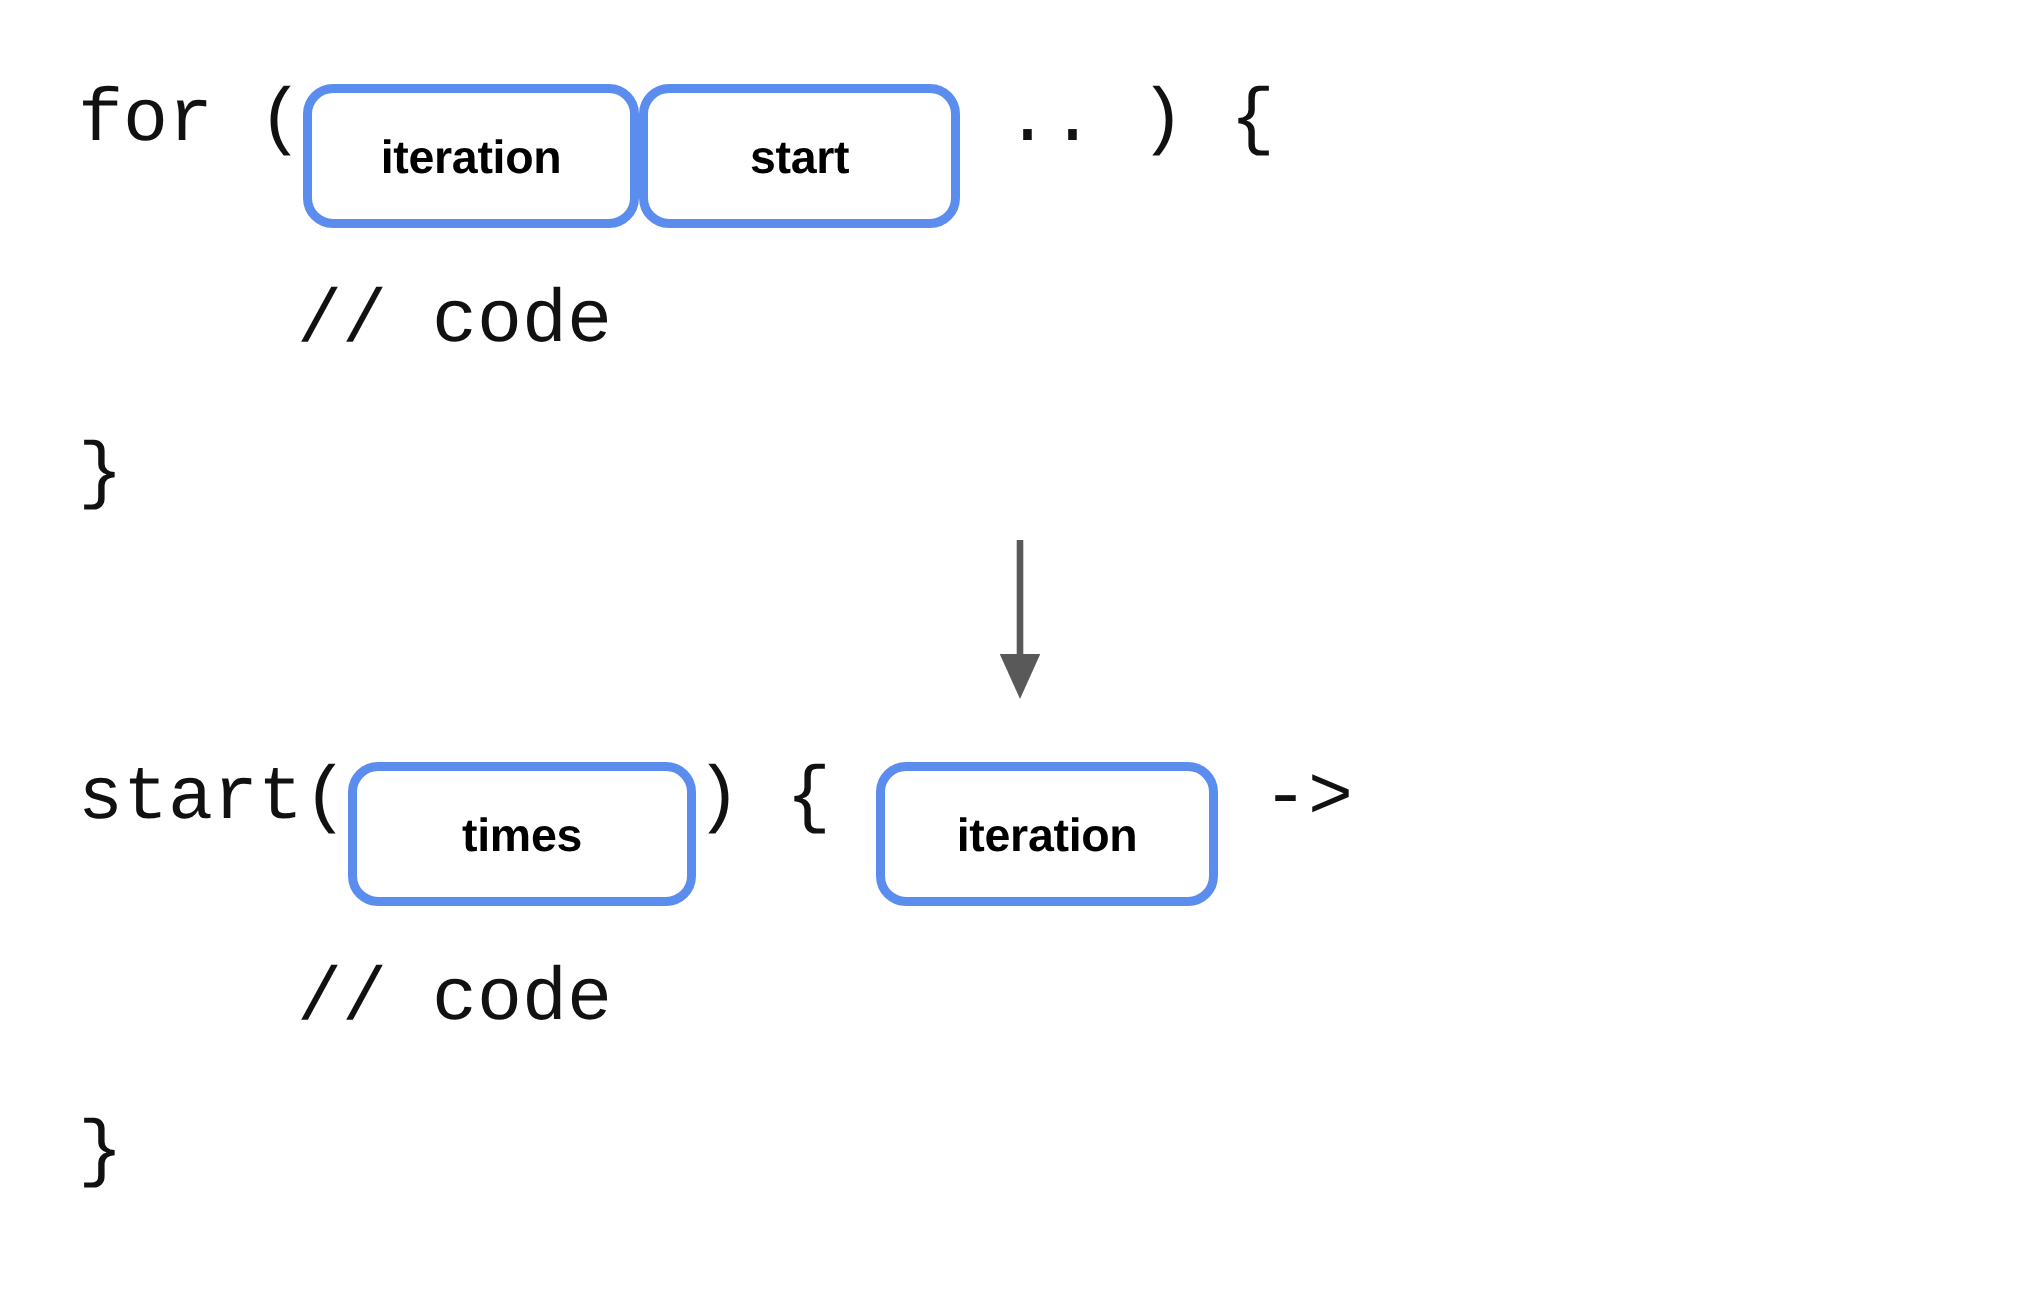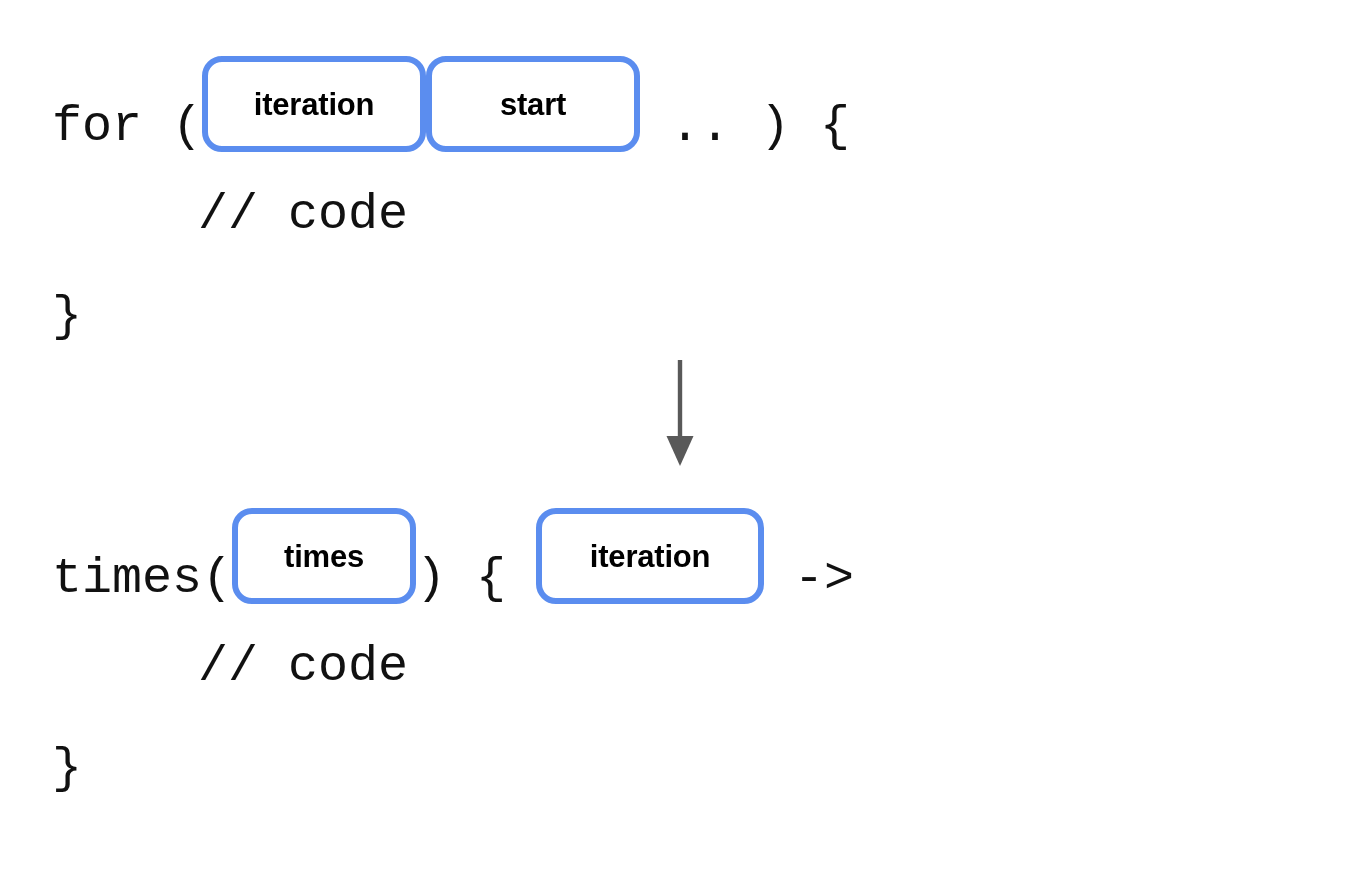--- a/index.html
+++ b/index.html
@@ -18,21 +18,21 @@
     position: relative;
     width: 1362px;
     height: 870px;
     background: #ffffff;
   }
 
   
   .code-line {
     position: absolute;
     display: flex;
-    align-items: flex-end;
+    align-items: flex-start;
     white-space: pre;
     font-family: "Liberation Mono", "DejaVu Sans Mono", monospace;
     font-size: 50px;
     line-height: 1;
     color: #111111;
     letter-spacing: 0px;
   }
   .tok {
     font-family: "Liberation Mono", "DejaVu Sans Mono", monospace;
     font-size: 50px;
@@ -54,21 +54,21 @@
     font-family: "Liberation Sans", "DejaVu Sans", sans-serif;
     font-weight: bold;
     font-size: 31px;
     color: #000000;
     letter-spacing: -0.2px;
     line-height: 1;
   }
   .slot-iteration { width: 224px; }
   .slot-start     { width: 214px; }
   .slot-end       { width: 192px; }
-  .slot-times     { width: 184px; }
+  .slot-times     { width: 232px; }
   .slot-iteration2{ width: 228px; }
 
   
   #line-for      { left: 52px;  top: 56px;  }
   #line-comment1 { left: 198px; top: 190px; }
   #line-close1   { left: 52px;  top: 292px; }
 
   #line-repeat   { left: 52px;  top: 508px; }
   #line-comment2 { left: 198px; top: 642px; }
   #line-close2   { left: 52px;  top: 744px; }
@@ -100,21 +100,21 @@
   <div class="code-line" id="line-close1">}</div>
 
   <div class="arrow">
     <svg width="40" height="110" viewBox="0 0 40 110" xmlns="http://www.w3.org/2000/svg" aria-hidden="true">
       <rect x="17.8" y="0" width="4.4" height="78" fill="#595959"></rect>
       <polygon points="6.5,76 33.5,76 20,106" fill="#595959"></polygon>
     </svg>
   </div>
 
   <div class="code-line" id="line-repeat">
-    <span class="tok">times(</span>
+    <span class="tok">start(</span>
     <span class="slot slot-times">times</span>
     <span class="tok">) { </span>
     <span class="slot slot-iteration2">iteration</span>
     <span class="tok"> -&gt;</span>
   </div>
 
   <div class="code-line" id="line-comment2">// code</div>
 
   <div class="code-line" id="line-close2">}</div>
 

